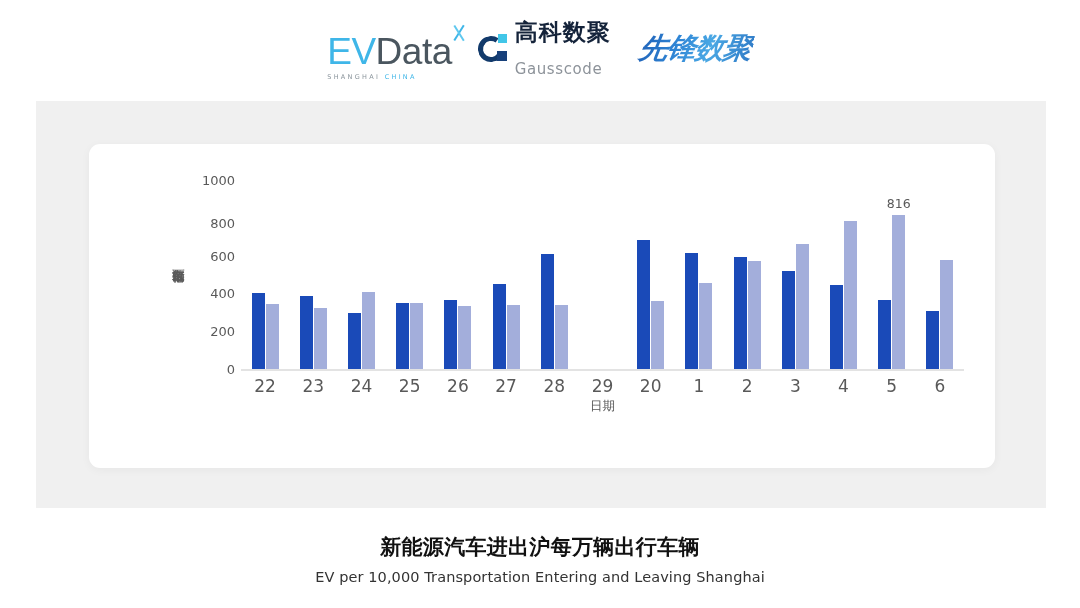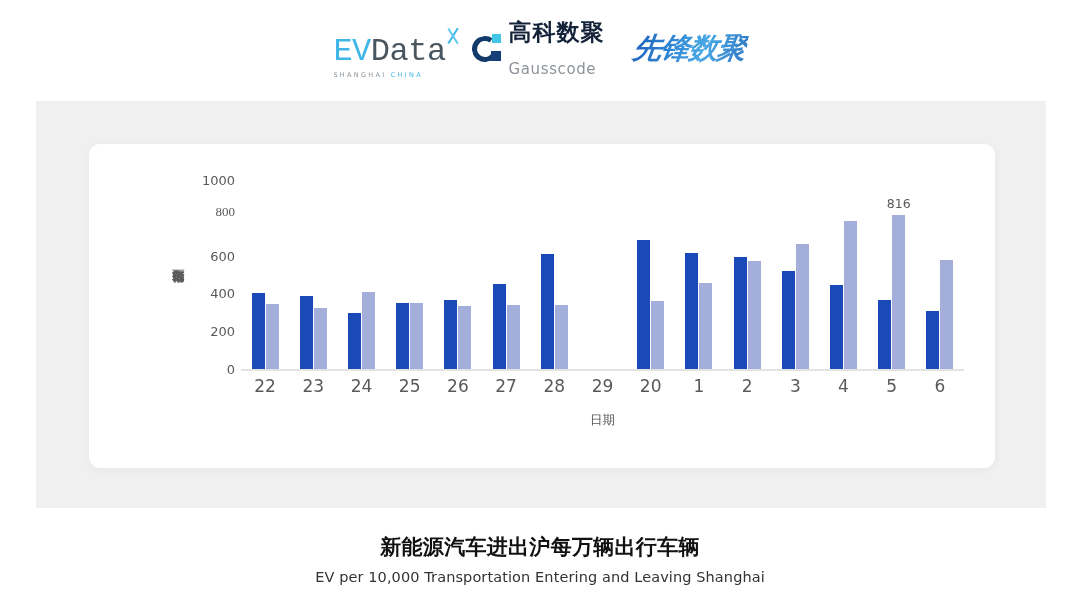--- a/index.html
+++ b/index.html
@@ -31,22 +31,22 @@
   
   .evdata-logo {
     position: relative;
     display: flex;
     flex-direction: column;
     align-items: flex-start;
     padding-top: 4px;
   }
   .evdata-word {
     position: relative;
-    font-family: Liberation Mono, monospace;
-    font-size: 32px;
+    font-family: Liberation Sans, sans-serif;
+    font-size: 37px;
     letter-spacing: -0.5px;
     line-height: 1;
     font-weight: 400;
     color: #4f5a63;
     margin-top: 12px;
   }
   .evdata-word .ev {
     color: #3fb6e8;
     font-weight: 500;
   }
@@ -269,21 +269,21 @@
     text-align: center;
     font-size: 17px;
     color: #595959;
     transform: translateX(-50%);
     font-family: "DejaVu Sans", sans-serif;
   }
 
   #x-axis-title {
     position: absolute;
     left: 152px;
-    top: 268px;
+    top: 254px;
     width: 723px;
     text-align: center;
     font-size: 12.5px;
     color: #595959;
     font-family: "DejaVu Sans", sans-serif;
   }
 
   #legend {
     position: absolute;
     left: 152px;
@@ -364,21 +364,21 @@
 <div id="chart-card">
   <div id="plot-wrap">
 
     <div id="y-axis-title">每万辆出行车辆数</div>
 
     <div id="y-ticks">
         <div class="y-tick" style="top: 225px;">0</div>
         <div class="y-tick" style="top: 187.2px;">200</div>
         <div class="y-tick" style="top: 149.4px;">400</div>
         <div class="y-tick" style="top: 111.6px;">600</div>
-        <div class="y-tick" style="top: 68px; font-family: Liberation Serif, serif;">800</div>
+        <div class="y-tick" style="top: 79px;">800</div>
         <div class="y-tick" style="top: 36px;">1000</div>
       </div>
 
     <div id="plot-area">
         <div class="group" style="left: 0px; width: 48.2px;">
           <div class="bar-holder">
             <div class="bar s0" title="出沪 22: 400" style="height: 75.6px; background: rgb(26, 74, 184);"></div>
           </div>
           <div class="bar-holder">
             <div class="bar s1" title="返沪 22: 342" style="height: 64.638px; background: rgb(163, 174, 219);"></div>

